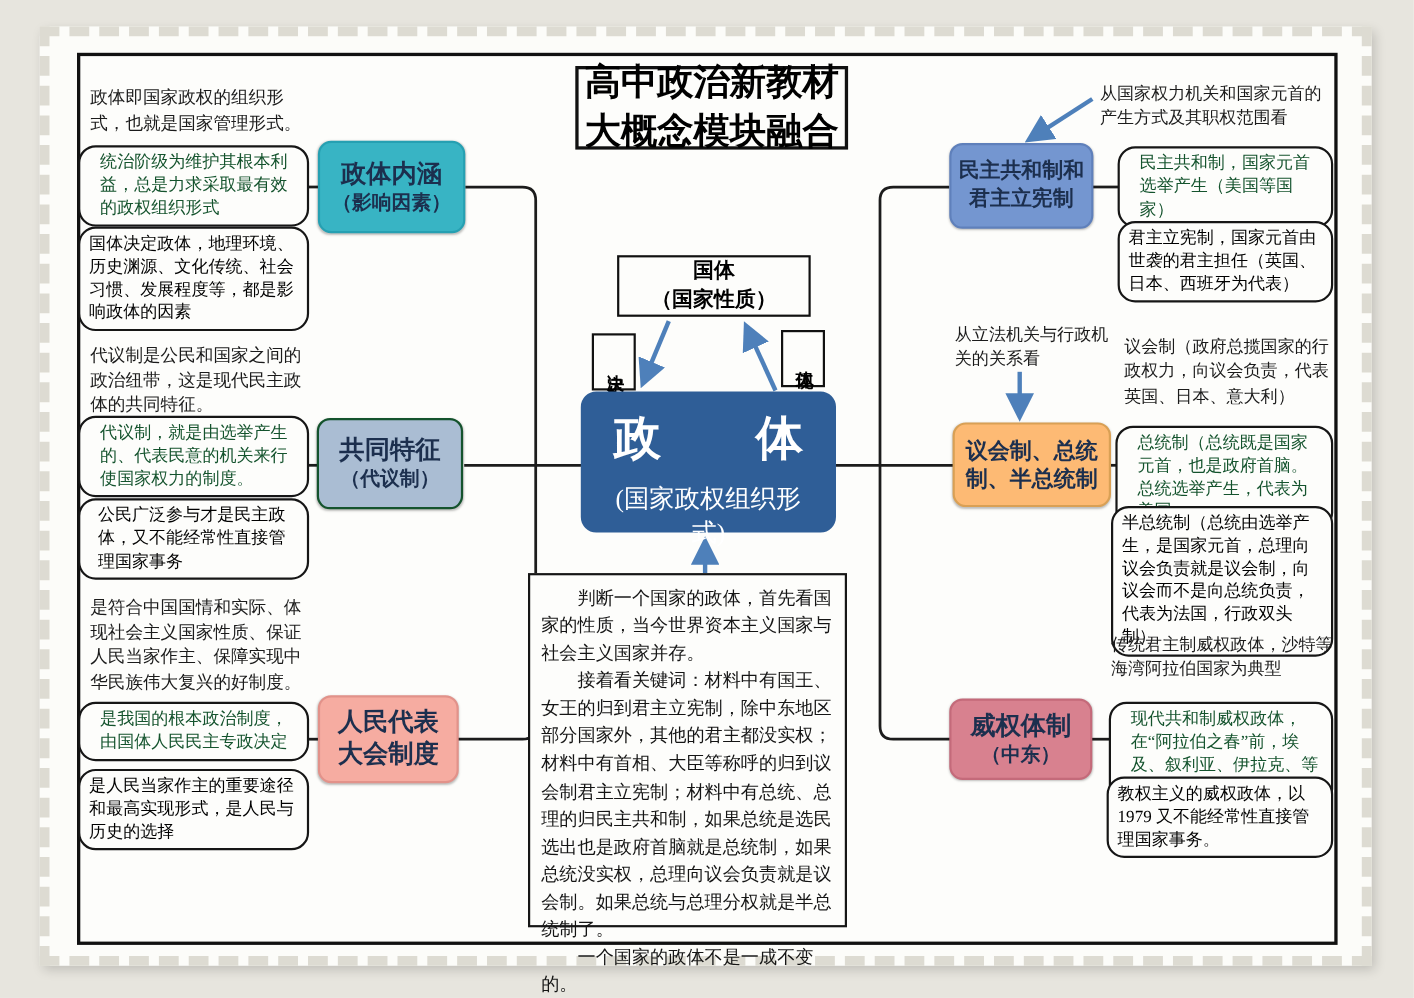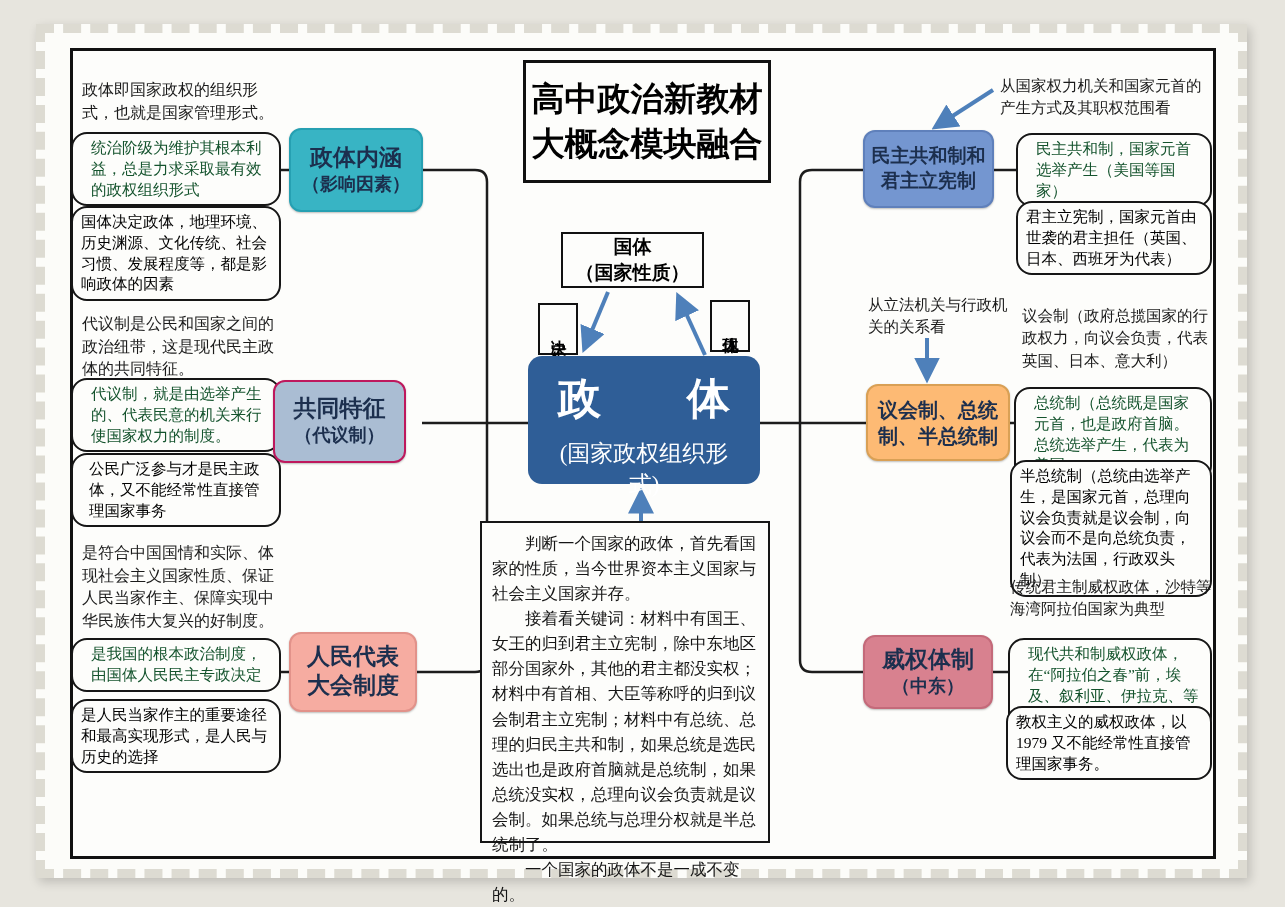--- a/index.html
+++ b/index.html
@@ -55,50 +55,50 @@
     <path d="M1008,423 L1016,423" stroke="#1c1c1c" stroke-width="2.5"></path>
     <path d="M990,672 L1010,672" stroke="#1c1c1c" stroke-width="2.5"></path>
 
     <path d="M608,292 L585,347" stroke="#4e80ba" stroke-width="4" marker-end="url(#ah)"></path>
     <path d="M705,355 L679,298" stroke="#4e80ba" stroke-width="4" marker-end="url(#ah)"></path>
     <path d="M641,521 L641,494" stroke="#4e80ba" stroke-width="4" marker-end="url(#ah)"></path>
     <path d="M993,90 L937,126" stroke="#4e80ba" stroke-width="4" marker-end="url(#ah)"></path>
     <path d="M927,338 L927,377" stroke="#4e80ba" stroke-width="4" marker-end="url(#ah)"></path>
   </svg>
 
-  <div class="abs titlebox" style="left:523px;top:60px;width:248px;height:123px;">
+  <div class="abs titlebox" style="left:523px;top:60px;width:248px;height:76px;">
     <div>高中政治新教材</div>
     <div>大概念模块融合</div>
   </div>
 
   <div class="abs para" style="left:82px;top:79px;width:198px;">政体即国家政权的组织形式，也就是国家管理形式。</div>
   <div class="abs bubble red" style="left:71px;top:132px;width:210px;">统治阶级为维护其根本利益，总是力求采取最有效的政权组织形式</div>
   <div class="abs bubble" style="left:71px;top:206px;width:210px;">国体决定政体，地理环境、历史渊源、文化传统、社会习惯、发展程度等，都是影响政体的因素</div>
   <div class="abs node" style="left:289px;top:128px;width:134px;height:84px;background:#38b4c4;border:2px solid #26a0b2;">
     <div class="l1">政体内涵</div>
     <div class="l2">（影响因素）</div>
   </div>
 
   <div class="abs para" style="left:82px;top:313px;width:204px;">代议制是公民和国家之间的政治纽带，这是现代民主政体的共同特征。</div>
   <div class="abs bubble red" style="left:71px;top:364px;width:210px;margin-top:14px;">代议制，就是由选举产生的、代表民意的机关来行使国家权力的制度。</div>
   <div class="abs bubble" style="left:71px;top:453px;width:210px;padding-left:16px;">公民广泛参与才是民主政体，又不能经常性直接管理国家事务</div>
-  <div class="abs node" style="left:273px;top:380px;width:133px;height:83px;background:#aabdd3;border:2px solid #be185d;">
+  <div class="abs node" style="left:288px;top:380px;width:133px;height:83px;background:#aabdd3;border:2px solid #14532d;">
     <div class="l1">共同特征</div>
     <div class="l2">（代议制）</div>
   </div>
 
   <div class="abs para" style="left:82px;top:542px;width:204px;">是符合中国国情和实际、体现社会主义国家性质、保证人民当家作主、保障实现中华民族伟大复兴的好制度。</div>
   <div class="abs bubble red" style="left:71px;top:638px;width:210px;">是我国的根本政治制度，由国体人民民主专政决定</div>
   <div class="abs bubble" style="left:71px;top:699px;width:210px;">是人民当家作主的重要途径和最高实现形式，是人民与历史的选择</div>
   <div class="abs node" style="left:289px;top:632px;width:128px;height:80px;background:#f6aca1;border:2px solid #e2928a;">
     <div class="l1">人民代表</div>
     <div class="l1">大会制度</div>
   </div>
 
-  <div class="abs guoti" style="left:561px;top:232px;width:143px;height:56px;">
+  <div class="abs guoti" style="left:561px;top:232px;width:176px;height:56px;">
     <div>国体</div>
     <div>（国家性质）</div>
   </div>
   <div class="abs vlabel" style="left:538px;top:303px;width:40px;height:52px;">决定</div>
   <div class="abs vlabel" style="left:710px;top:300px;width:40px;height:52px;">体现</div>
   <div class="abs zhengti" style="left:528px;top:356px;width:232px;height:128px;">
     <div class="big">
       <span>政</span>
       <span>体</span>
     </div>

